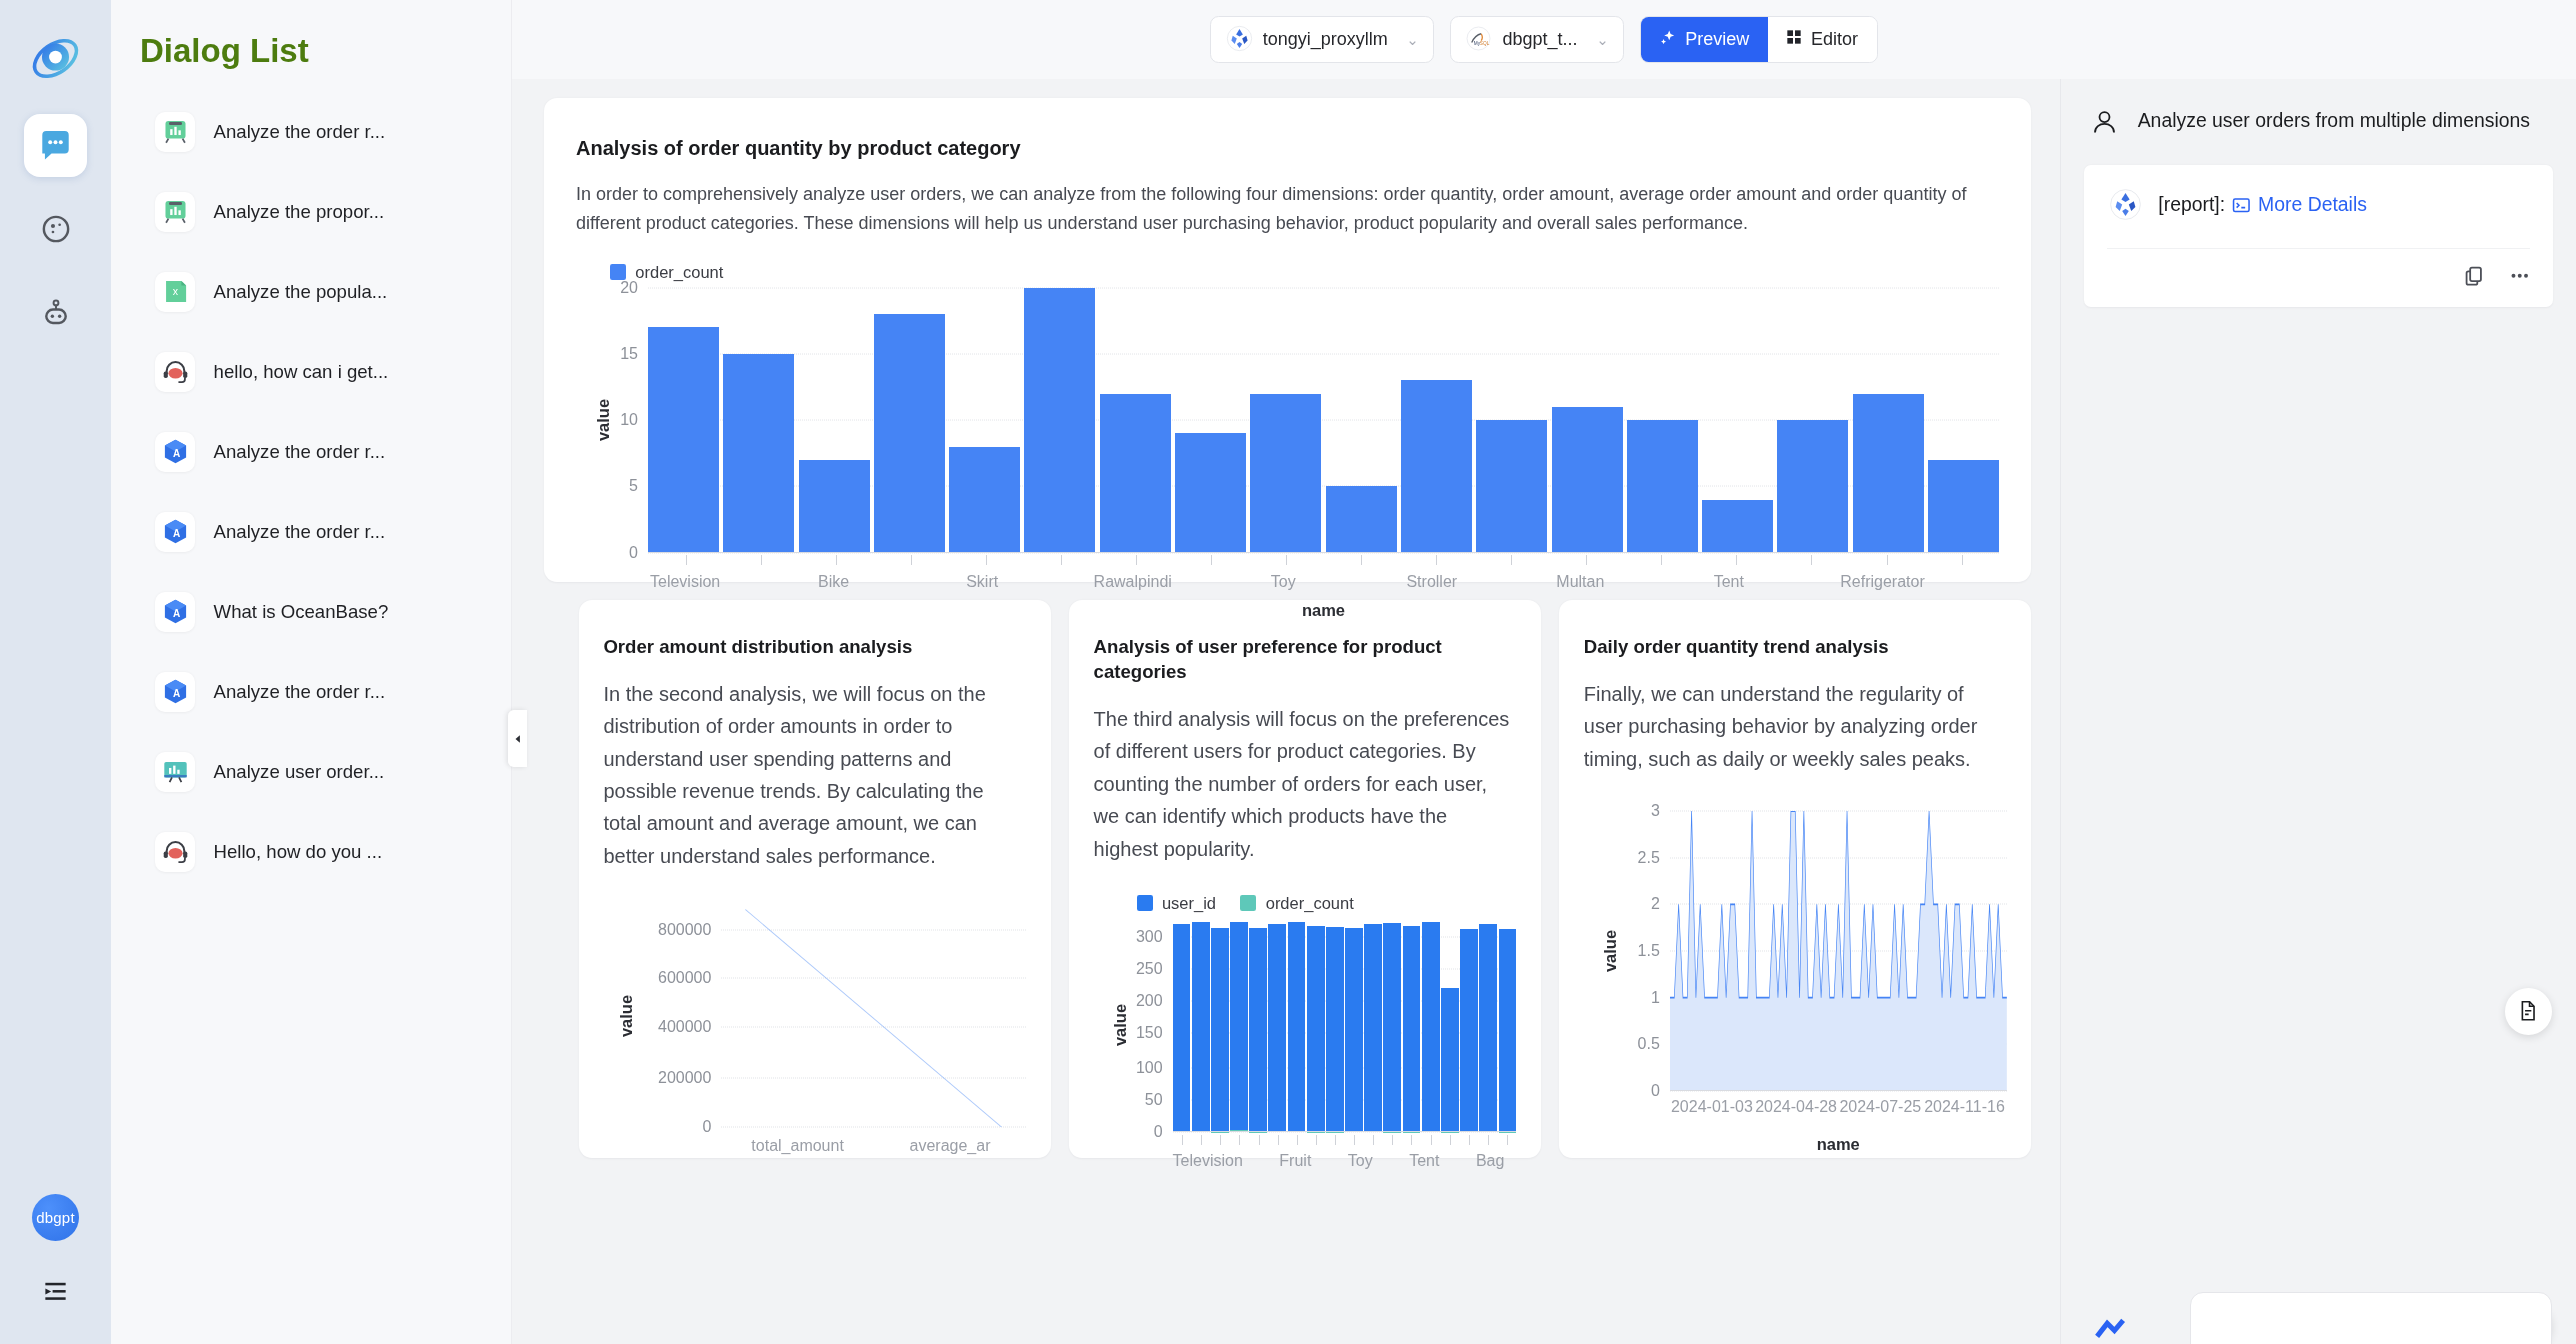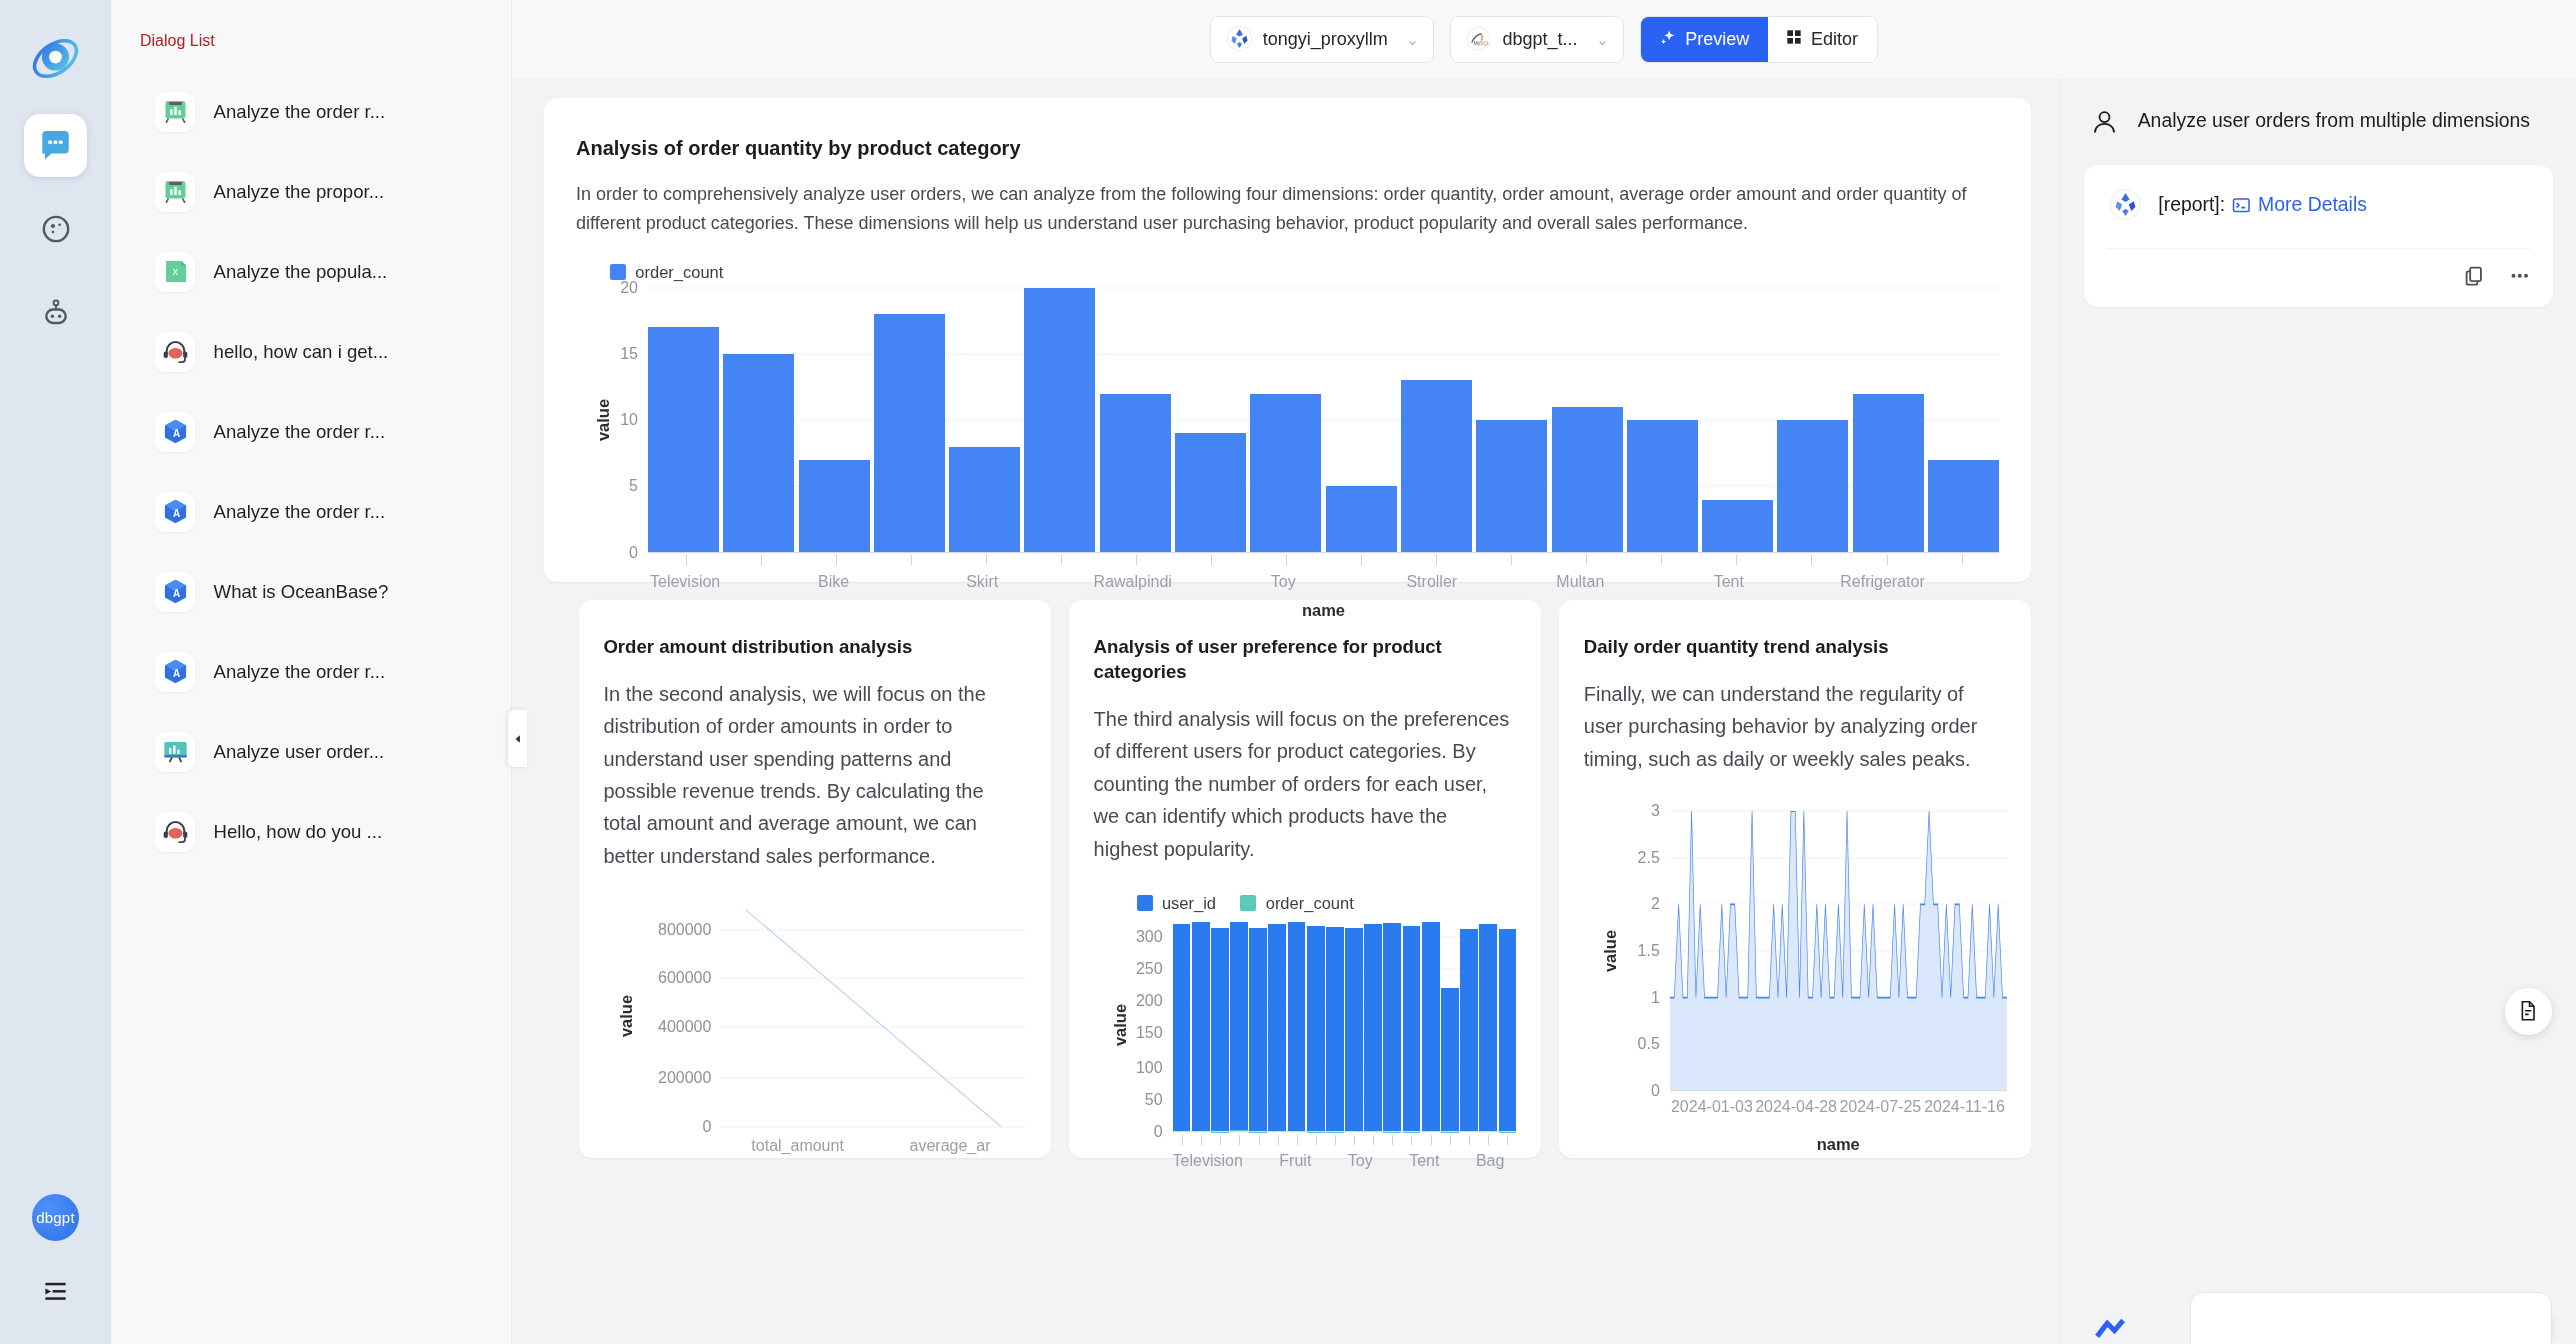--- a/index.html
+++ b/index.html
@@ -33,21 +33,21 @@
     color: #fff; font-size: 15px; display: flex; align-items: center; justify-content: center;
     margin-bottom: 36px; letter-spacing: 0.2px;
   }
 
   
   .dialoglist {
     width: 401px; flex: 0 0 401px; height: 100%;
     background: #f7f8fa; border-right: 0.7px solid #ececf0;
     padding: 32px 0 0 0; position: relative;
   }
-  .dl-title { font-size: 16px; font-weight: 400; color: #b91c1c; padding: 0 0 21.5px 29px; }
+  .dl-title { font-size: 33px; font-weight: 700; color: #4d7c0f; padding: 0 0 21.5px 29px; }
   .dl-item {
     display: flex; align-items: center; gap: 18.6px;
     height: 80px; padding-left: 44px; cursor: pointer;
   }
   .dl-icon { width: 40px; height: 40px; border-radius: 10px; background: #fff;
              display: flex; align-items: center; justify-content: center; flex: 0 0 40px;
              box-shadow: 0 0.7px 2.9px rgba(0,0,0,.05); overflow:hidden;}
   .dl-label { font-size: 18.6px; color: #1f2024; white-space: nowrap; }
 
   .collapse-handle {
@@ -118,21 +118,21 @@
 
   
   .rightpanel {
     width: 516px; flex: 0 0 516px; background: #f2f3f5;
     border-left: 0.7px solid #e7e8ec; padding: 0 23px; position: relative;
     display: flex; flex-direction: column;
   }
   .user-msg { display: flex; gap: 16px; padding: 26px 5.7px 0 5.7px; }
   .user-msg-text { font-size: 19.4px; line-height: 1.58; color: #1b1c1f; }
   .bot-card {
-    margin-top: 26px; background: #fff; border-radius: 14px;
+    margin-top: 26px; background: #fff; border-radius: 7px;
     padding: 21.5px 23px 18.6px 23px; box-shadow: 0 0.7px 2.2px rgba(16,24,40,.05);
   }
   .bot-row { display: flex; align-items: center; gap: 14.3px; }
   .bot-avatar { width: 37px; height: 37px; border-radius: 50%; background: #fff;
                 display:flex; align-items:center; justify-content:center; flex:0 0 37px; }
   .report-line { font-size: 19.4px; color: #1b1c1f; display: flex; align-items: center; gap: 7.2px; }
   .report-link { color: #2a62f3; text-decoration: none; cursor: pointer; }
   .bot-actions { display: flex; justify-content: flex-end; gap: 24.4px;
                  margin-top: 24.4px; padding-top: 16px; border-top: 0.7px solid #f0f1f3; }
   .act-ico { cursor: pointer; color: #5b5e66; }

